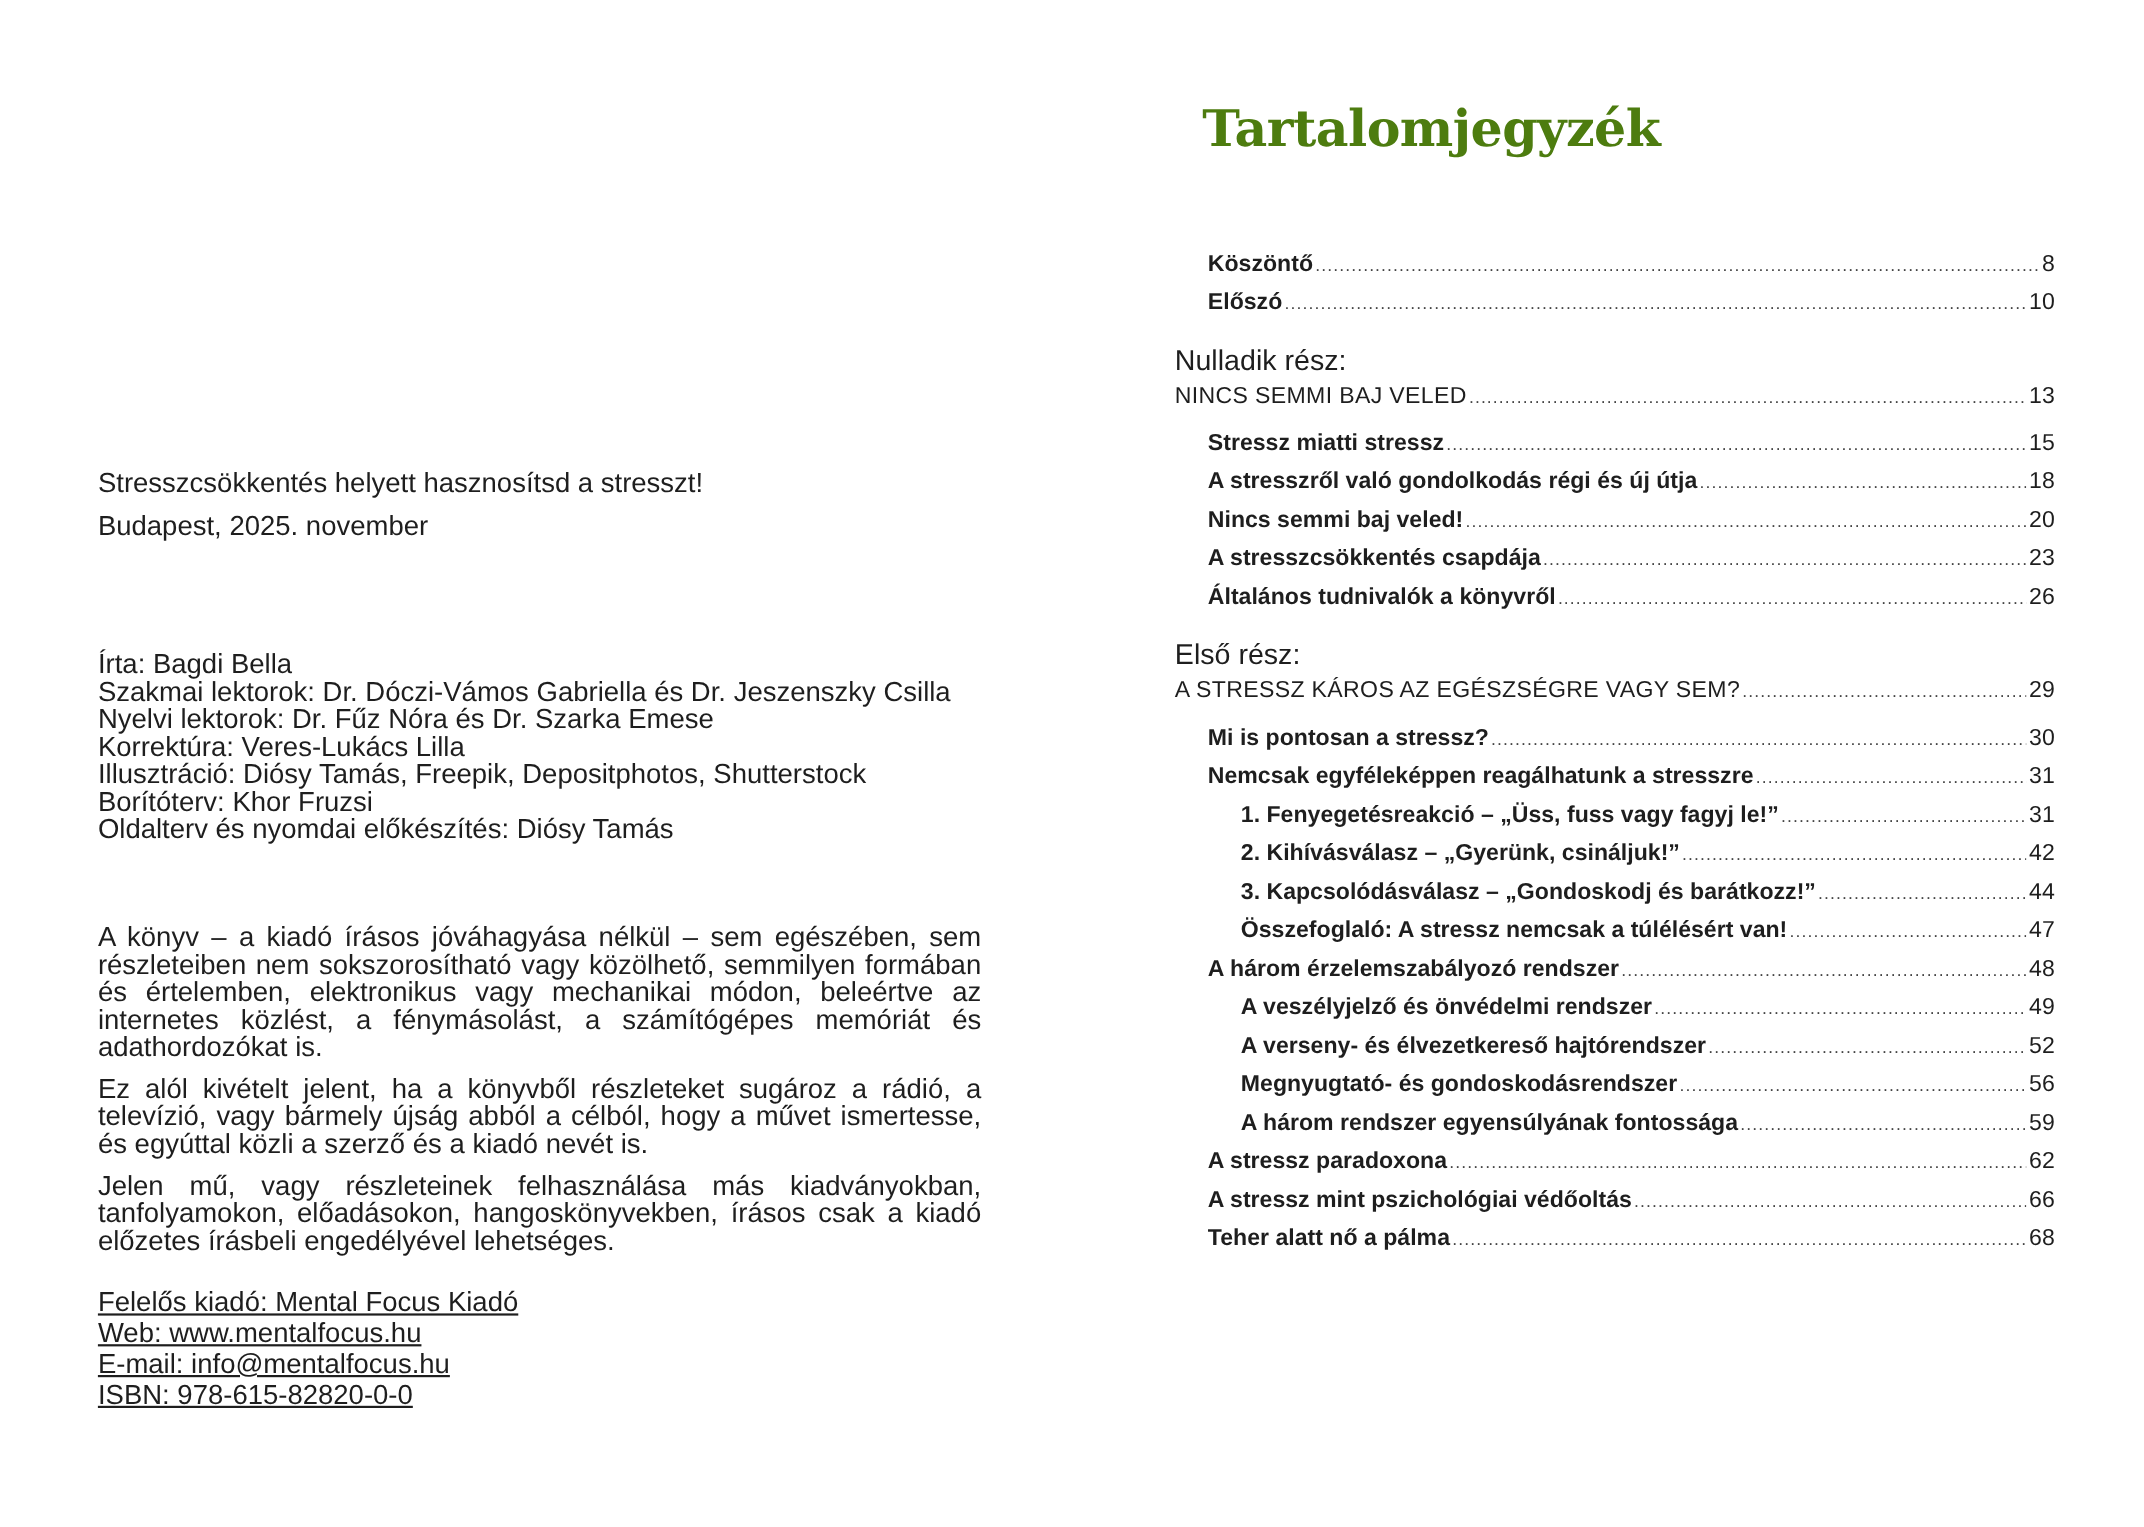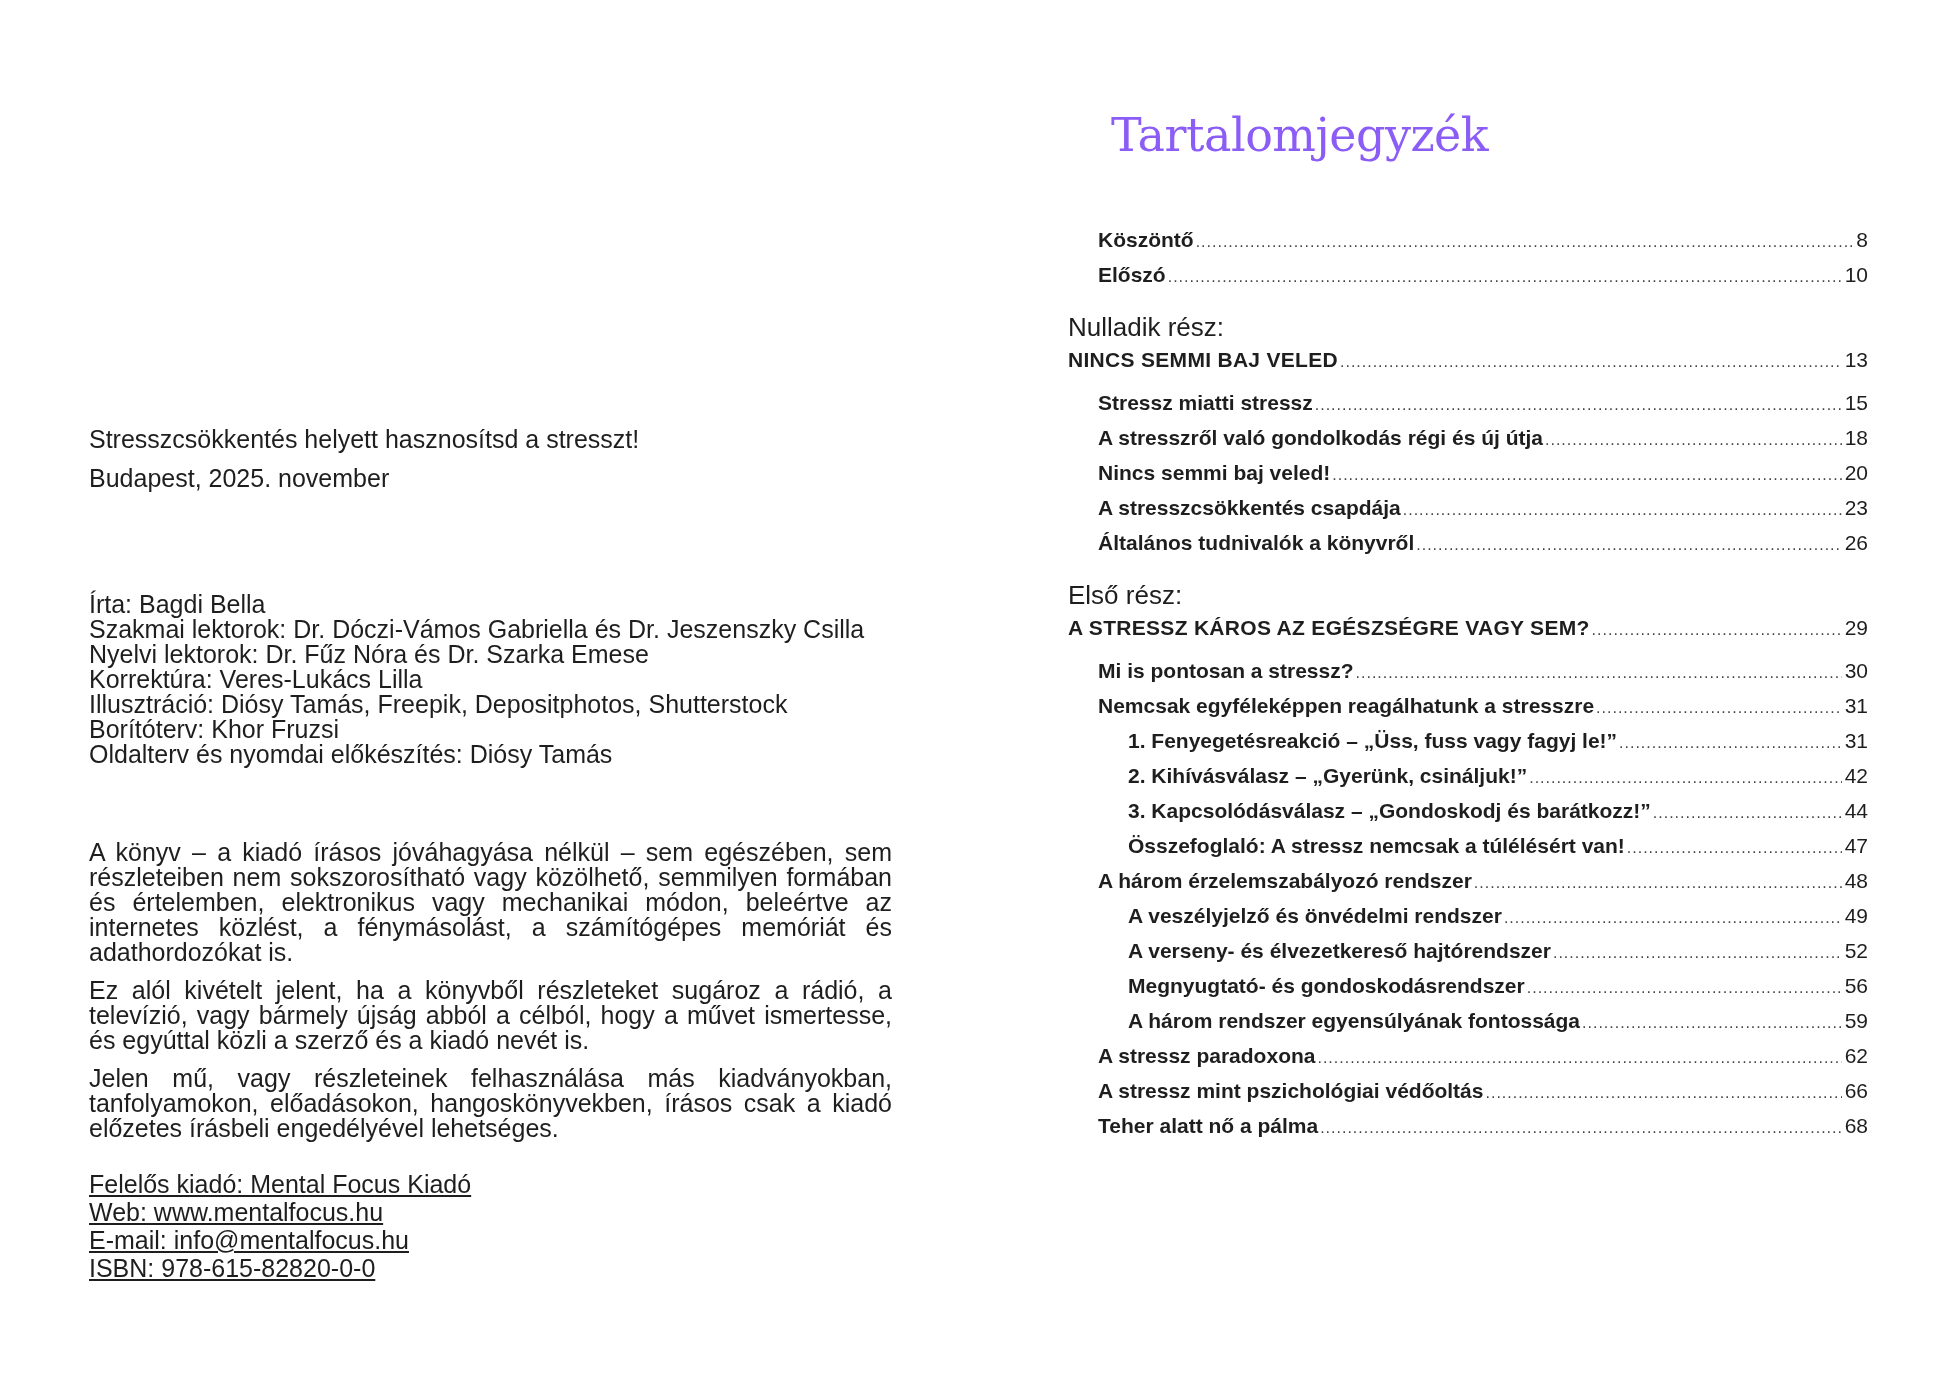--- a/index.html
+++ b/index.html
@@ -12,34 +12,34 @@
   .ltext { position: absolute; left: 89px; font-size: 25px; line-height: 25px; white-space: nowrap; }
   .motto { top: 427px; }
   .place { top: 466px; }
   .credits { top: 592px; }
   .credits div { height: 25px; }
   .legal { top: 840px; width: 803px; white-space: normal; text-align: justify; }
   .legal p { margin: 0 0 13px 0; }
   .publisher { top: 1170px; line-height: 28px; }
   .publisher div { height: 28px; text-decoration: underline; }
 
-  .toc-title { position: absolute; left: 118px; top: 90px; margin: 18px;
-               font-family: "DejaVu Serif", serif; font-weight: normal; font-size: 46px;
-               color: #8b5cf6; letter-spacing: -0.5px; }
+  .toc-title { position: absolute; left: 118px; top: 90px; margin: 0;
+               font-family: "DejaVu Serif", serif; font-weight: bold; font-size: 46px;
+               color: #4d7c0f; letter-spacing: -0.5px; }
   .toc { position: absolute; left: 93px; top: 222px; width: 800px; }
   .toc-row { display: flex; align-items: baseline; height: 35px; font-size: 21px; line-height: 35px; white-space: nowrap; }
   .toc-row .lbl { flex: 0 0 auto; padding-right: 2px; font-weight: bold; }
   .toc-row .dots { flex: 1 1 auto; overflow: hidden; color: #444; letter-spacing: 1px; font-size: 16px; }
   .toc-row .dots::before { content: "......................................................................................................................................................................................................................"; }
   .toc-row .pg { flex: 0 0 auto; padding-left: 3px; }
   .lvl0 { padding-left: 0; }
   .lvl1 { padding-left: 30px; }
   .lvl2 { padding-left: 60px; }
   .part-label { font-size: 26px; height: 30px; line-height: 30px; }
-  .part-head .lbl { font-weight: bold; letter-spacing: 0.3px; }
+  .part-head .lbl { font-weight: normal; letter-spacing: 0.3px; }
   .gap-s { height: 8px; }
   .gap-l { height: 20px; }
 </style>
 </head>
 <body>
 
 <div class="page left">
   <div class="ltext motto">Stresszcsökkentés helyett hasznosítsd a stresszt!</div>
   <div class="ltext place">Budapest, 2025. november</div>
 

